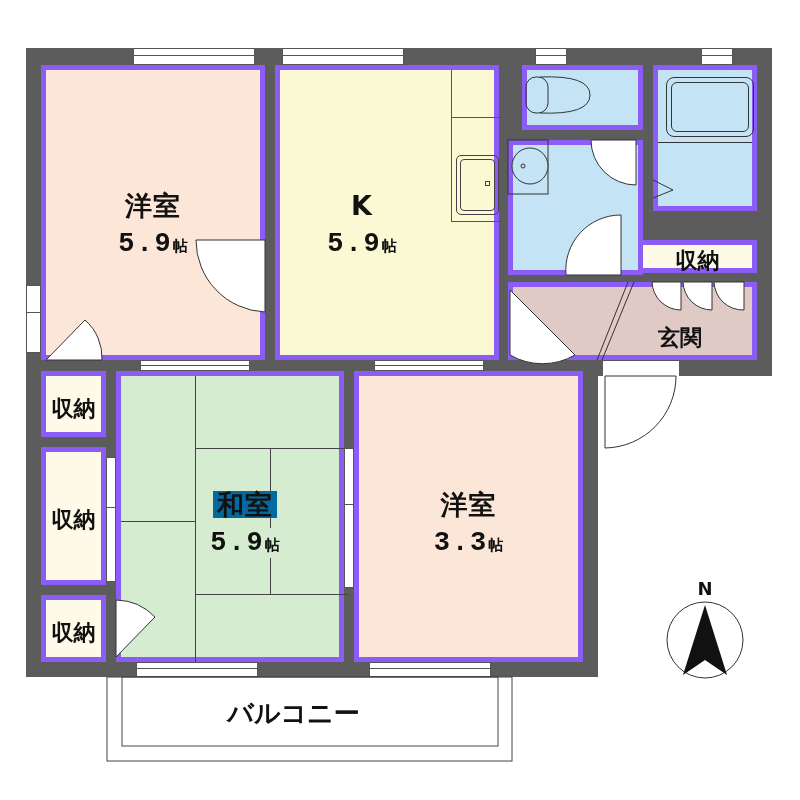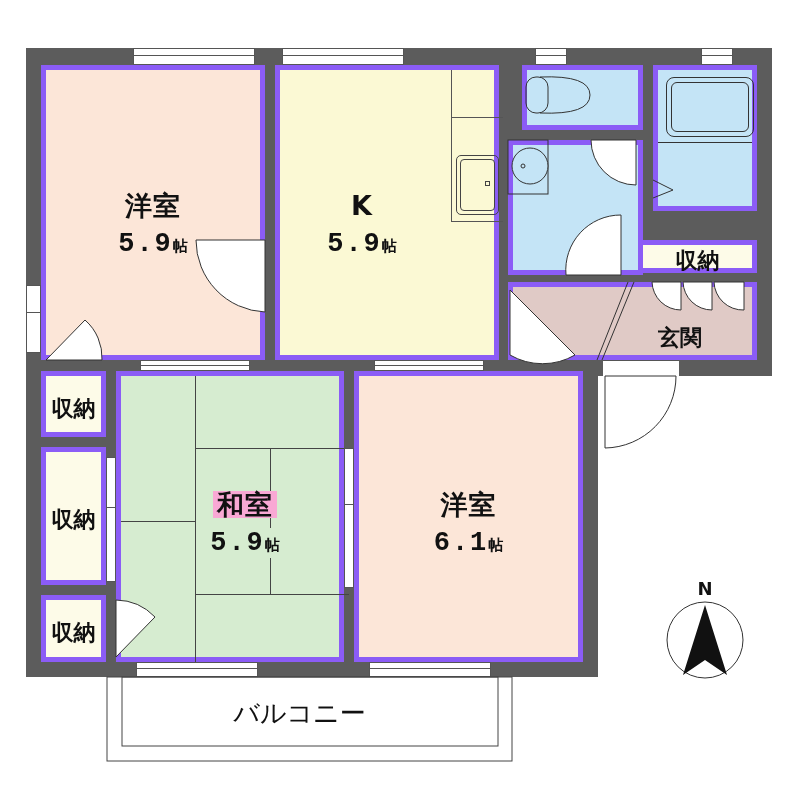--- a/index.html
+++ b/index.html
@@ -73,29 +73,29 @@
   <div class="label smallname" style="left:0;right:0;top:22px;">収納</div>
 </div>
 
 <div class="abs room" style="left:116px;top:371px;width:228px;height:291px;background:#d6ecd0;">
   <div class="abs" style="left:74px;top:0;width:0;height:291px;border-left:1px solid #444;"></div>
   <div class="abs" style="left:74px;top:72px;width:154px;border-top:1px solid #444;"></div>
   <div class="abs" style="left:74px;top:218px;width:154px;border-top:1px solid #444;"></div>
   <div class="abs" style="left:149px;top:72px;height:146px;border-left:1px solid #444;"></div>
   <div class="abs" style="left:0;top:145px;width:74px;border-top:1px solid #444;"></div>
   <div class="label" style="left:30px;right:0;top:115px;background:transparent;">
-    <div class="name" style="display:inline-block;background:#f9a8d4;padding:0 4px;">和室</div>
+    <div class="name" style="display:inline-block;background:#0369a1;padding:0 4px;">和室</div>
     <div class="size" style="margin-top:12px;"><span style="background:#d6ecd0;padding:0 2px;"><span>5.9</span><small>帖</small></span></div>
   </div>
 </div>
 
 <div class="abs room" style="left:354px;top:371px;width:229px;height:291px;background:#fce6d8;">
   <div class="label" style="left:0;right:0;top:115px;">
     <div class="name">洋室</div>
-    <div class="size" style="margin-top:12px;"><span>6.1</span><small>帖</small></div>
+    <div class="size" style="margin-top:12px;"><span>3.3</span><small>帖</small></div>
   </div>
 </div>
 
 <div class="abs win" style="left:133px;top:48px;width:122px;height:17px;"></div>
 <div class="abs win" style="left:282px;top:48px;width:122px;height:17px;"></div>
 <div class="abs win" style="left:535px;top:48px;width:32px;height:17px;"></div>
 <div class="abs win" style="left:701px;top:48px;width:32px;height:17px;"></div>
 <div class="abs win" style="left:136px;top:662px;width:122px;height:15px;"></div>
 <div class="abs win" style="left:369px;top:662px;width:122px;height:15px;"></div>
 <div class="abs win" style="left:26px;top:285px;width:15px;height:68px;"></div>
@@ -147,14 +147,14 @@
     <rect x="107" y="677" width="405" height="84"></rect>
     <rect x="122" y="677" width="376" height="69"></rect>
   </g>
 
   <g>
     <circle cx="705" cy="640" r="38" fill="#fff" stroke="#333" stroke-width="1"></circle>
     <path d="M705 605 L727 675 L705 660 L683 675 Z" fill="#111"></path>
   </g>
 </svg>
 
-<div class="label" style="left:113px;width:373px;top:700px;font-size:26px;font-weight:normal;">バルコニー</div>
+<div class="label" style="left:107px;width:373px;top:700px;font-size:26px;font-weight:bold;">バルコニー</div>
 <div class="label" style="left:690px;width:30px;top:580px;font-size:18px;">N</div>
 
 </body></html>

